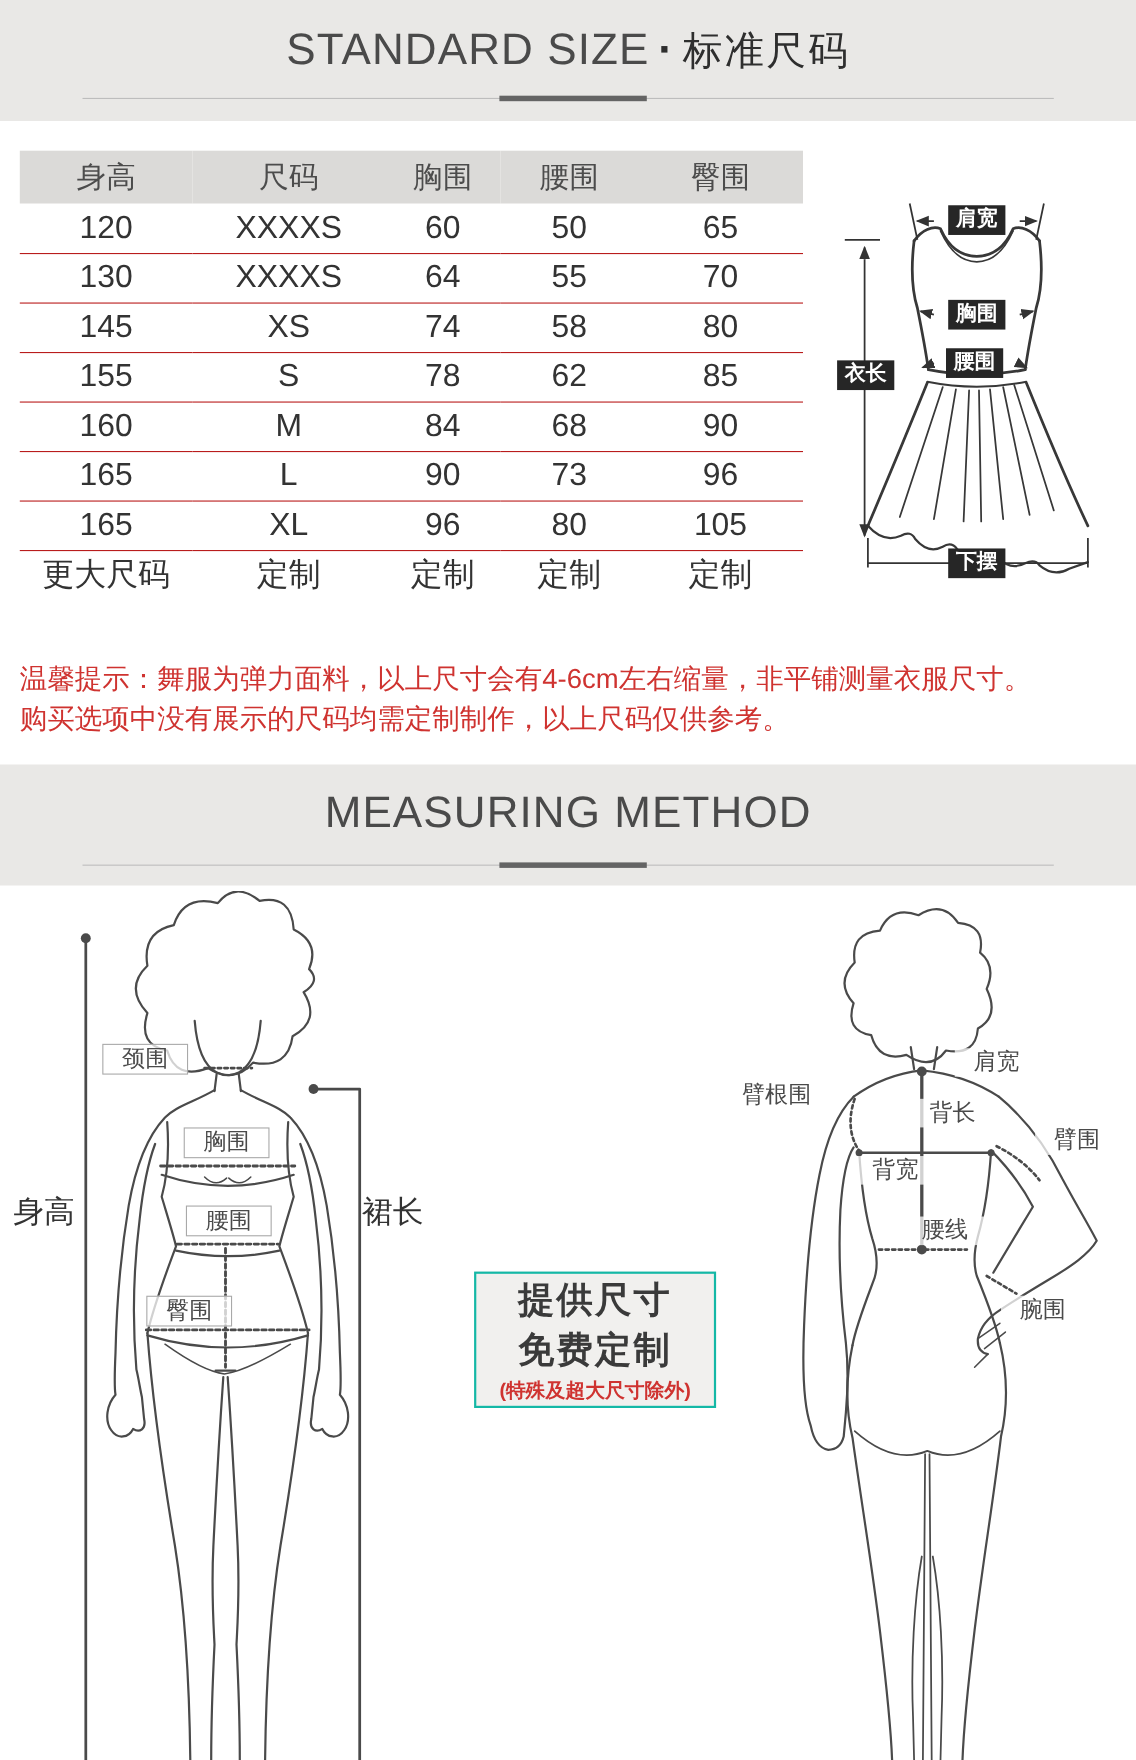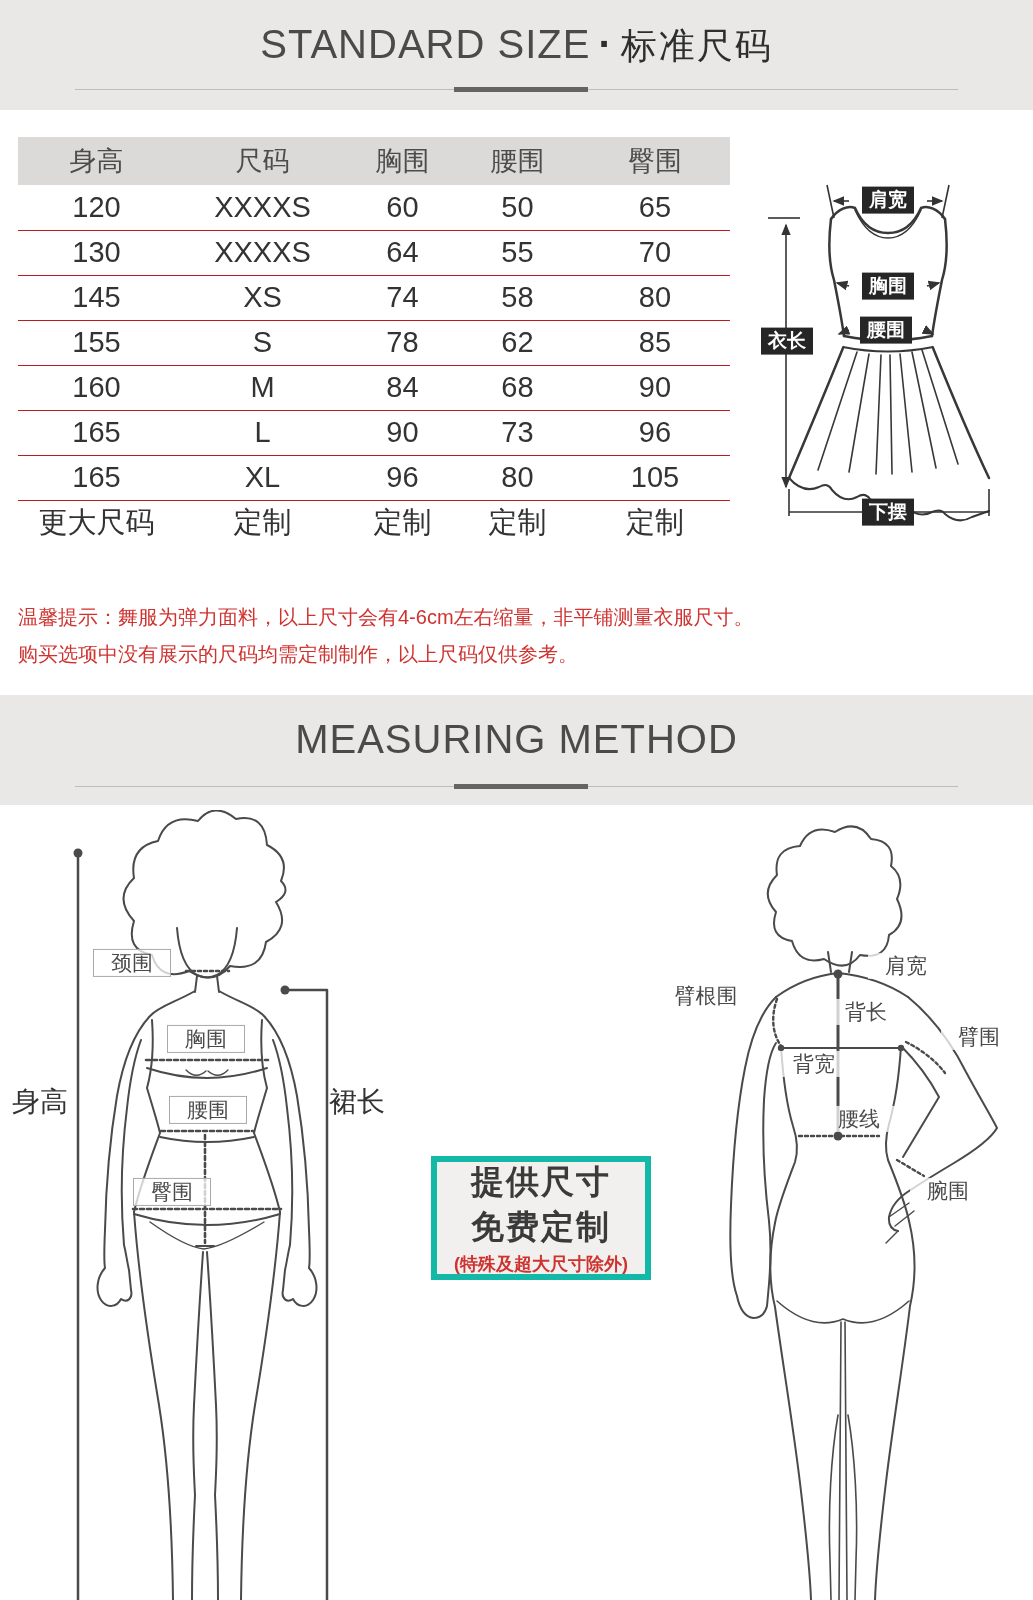--- a/index.html
+++ b/index.html
@@ -41,36 +41,36 @@
   
   .tag {
     position:absolute; transform:translate(-50%,-50%);
     background:#262626; color:#fff; font-size:19px; font-weight:700;
     padding:2px 7px; white-space:nowrap; line-height:1.2;
   }
 
   
   .notice {
     position:absolute; left:18px; top:599px; width:1000px;
-    font-size:20px; line-height:37px; font-weight:500; color:#cf3330;
+    font-size:25px; line-height:37px; font-weight:500; color:#cf3330;
   }
 
   
   .flabel {
     position:absolute; transform:translate(-50%,-50%);
     font-size:21px; color:#4a4a4a; white-space:nowrap; background:rgba(255,255,255,.75);
     line-height:1.15; padding:1px 17px;
   }
   .flabel.boxed { border:1px solid #a9a9a9; }
   .flabel.big { font-size:28px; color:#333; font-weight:500; background:transparent; }
 
   
   .custom-box {
     position:absolute; left:431px; top:1156px; width:220px; height:124px;
-    background:#f1f0ee; border:6px solid #14b8a6;
+    background:#f1f0ee; border:2px solid #14b8a6;
     display:flex; flex-direction:column; align-items:center; justify-content:center;
   }
   .custom-box .l1, .custom-box .l2 { font-size:33px; font-weight:700; color:#3a3a3a; line-height:1.35; letter-spacing:2px; }
   .custom-box .l3 { font-size:18px; font-weight:700; color:#cf3330; margin-top:2px; white-space:nowrap; }
 
   svg { position:absolute; }
   svg path, svg line, svg polyline { vector-effect:non-scaling-stroke; }
 </style>
 </head>
 <body>

